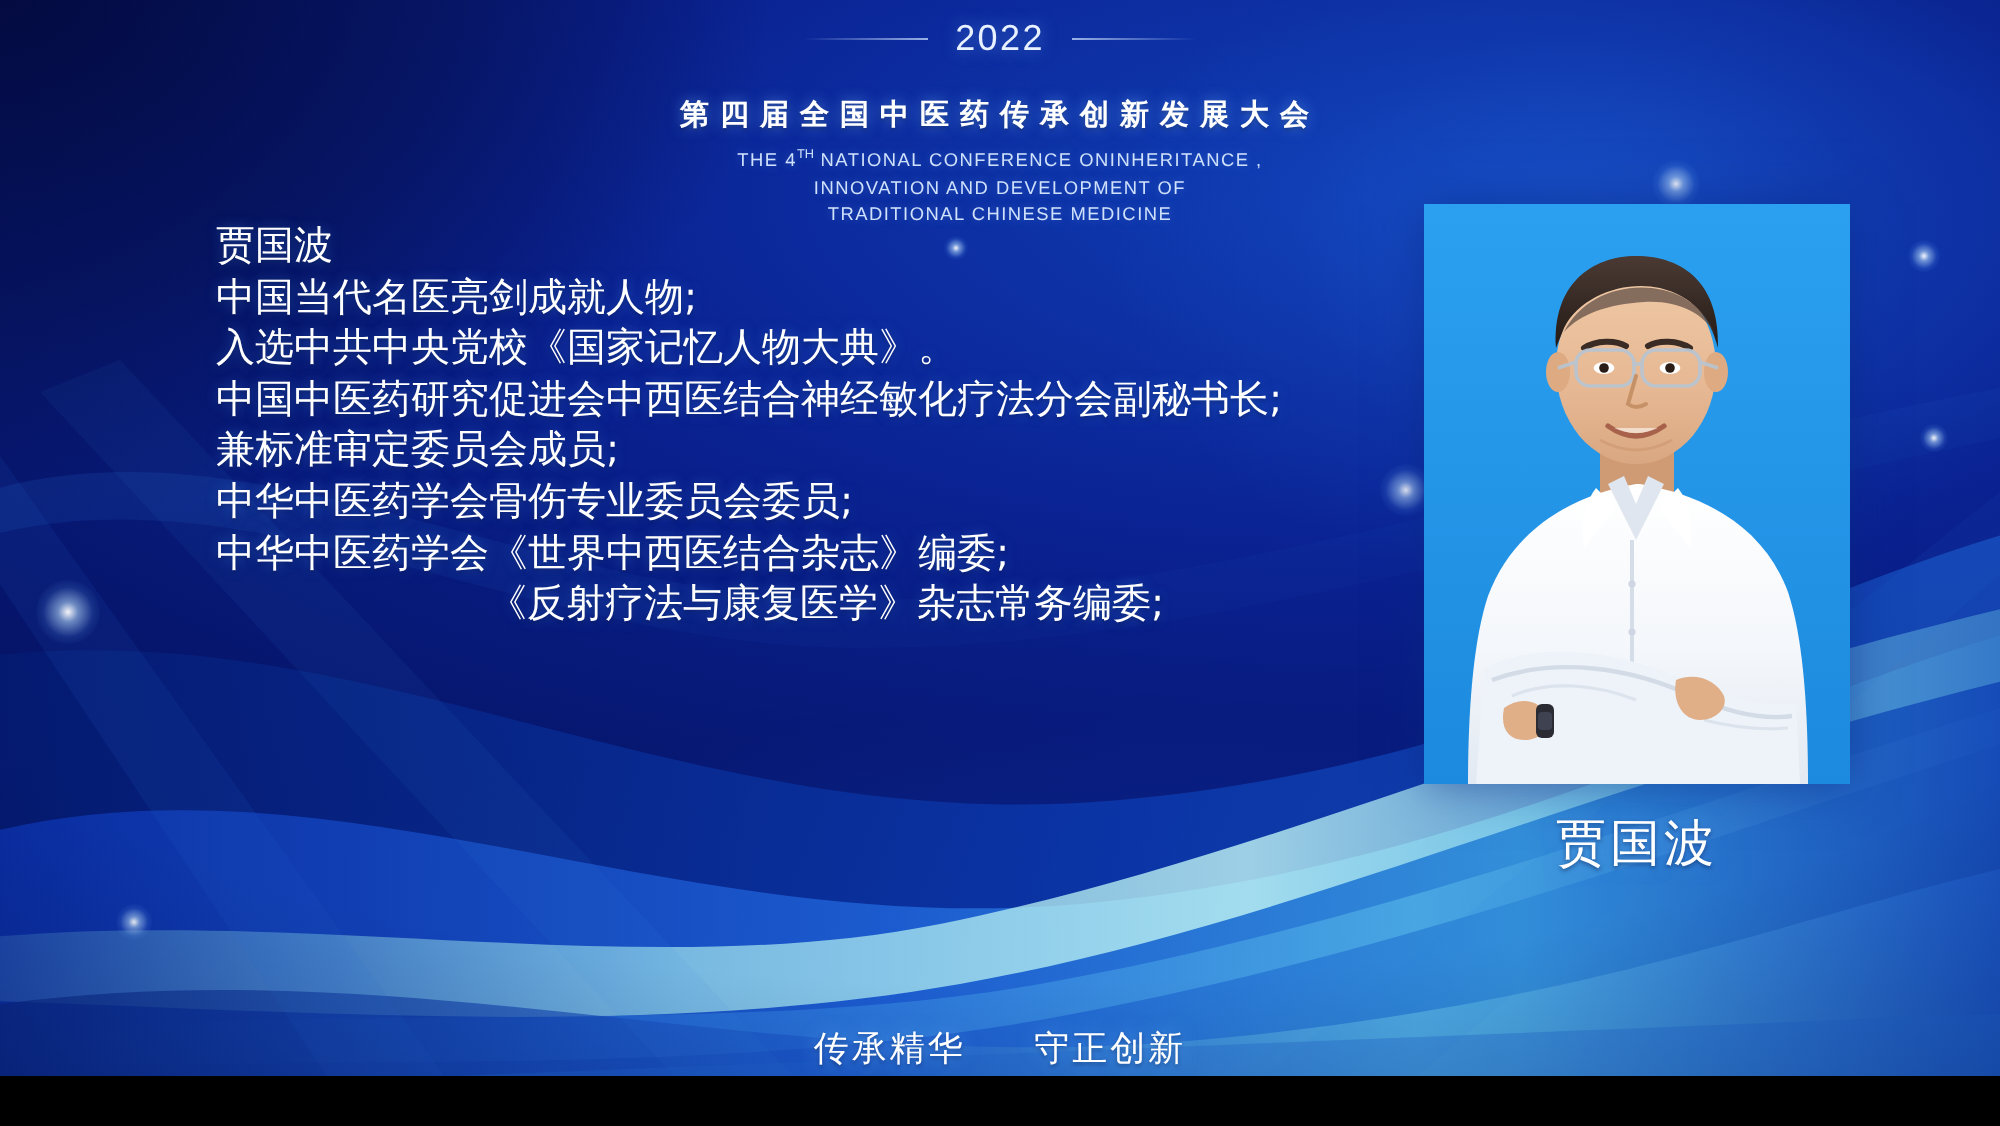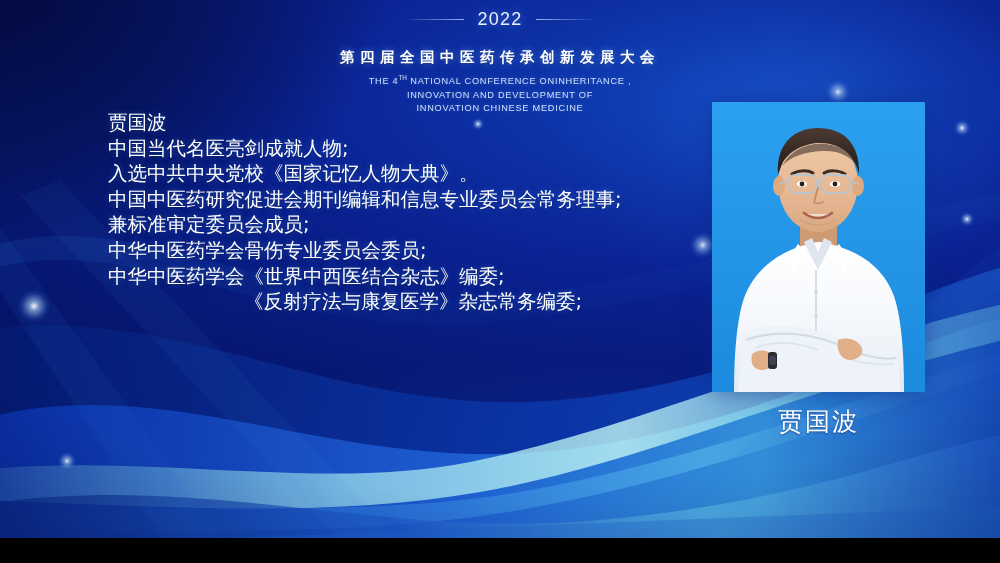--- a/index.html
+++ b/index.html
@@ -216,29 +216,29 @@
   <div class="header">
     <div class="year-row">
       <span class="year-rule"></span>
       <span class="year">2022</span>
       <span class="year-rule right"></span>
     </div>
     <div class="cn-title">第四届全国中医药传承创新发展大会</div>
     <div class="en-title">
       <div><span>THE 4</span><sup>TH</sup><span> NATIONAL CONFERENCE ONINHERITANCE ,</span></div>
       <div>INNOVATION AND DEVELOPMENT OF</div>
-      <div>INNOVATION CHINESE MEDICINE</div>
+      <div>TRADITIONAL CHINESE MEDICINE</div>
     </div>
   </div>
 
   <div class="bio">
     <div class="bio-line">贾国波</div>
     <div class="bio-line">中国当代名医亮剑成就人物;</div>
     <div class="bio-line">入选中共中央党校《国家记忆人物大典》。</div>
-    <div class="bio-line">中国中医药研究促进会期刊编辑和信息专业委员会常务理事;</div>
+    <div class="bio-line">中国中医药研究促进会中西医结合神经敏化疗法分会副秘书长;</div>
     <div class="bio-line">兼标准审定委员会成员;</div>
     <div class="bio-line">中华中医药学会骨伤专业委员会委员;</div>
     <div class="bio-line">中华中医药学会《世界中西医结合杂志》编委;</div>
     <div class="bio-line indent">《反射疗法与康复医学》杂志常务编委;</div>
   </div>
 
   <div class="portrait-wrap">
     <div class="portrait" aria-label="贾国波 portrait photo">
       <svg viewBox="0 0 213 290" width="213" height="290" xmlns="http://www.w3.org/2000/svg">
         <defs>
@@ -327,15 +327,20 @@
         <path d="M92,111 Q106,121 120,111" stroke="#a8624c" stroke-width="2.6" fill="none" stroke-linecap="round"></path>
         <path d="M95,112 Q106,117 117,112" fill="#ffffff" opacity="0.55"></path>
 
         <path d="M88,118 Q106,128 124,118" stroke="#cb9670" stroke-width="1.4" fill="none" opacity="0.6"></path>
       </svg>
     </div>
   </div>
 
   <div class="name-caption">贾国波</div>
 
+  <div class="slogan">
+    <span>传承精华</span>
+    <span class="gap"></span>
+    <span>守正创新</span>
+  </div>
 
   <div class="vignette"></div>
 </div>
 
 </body></html>

